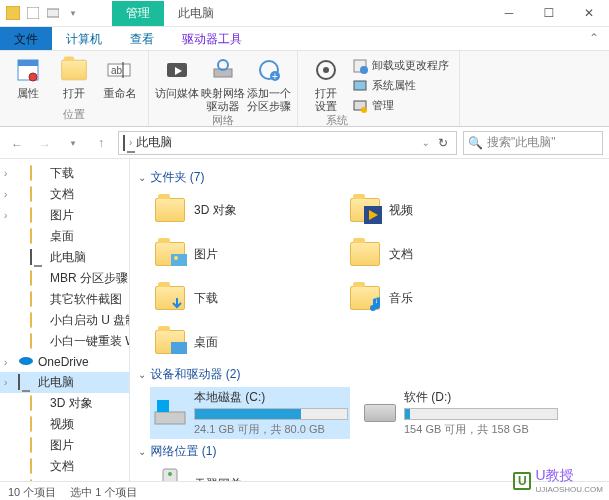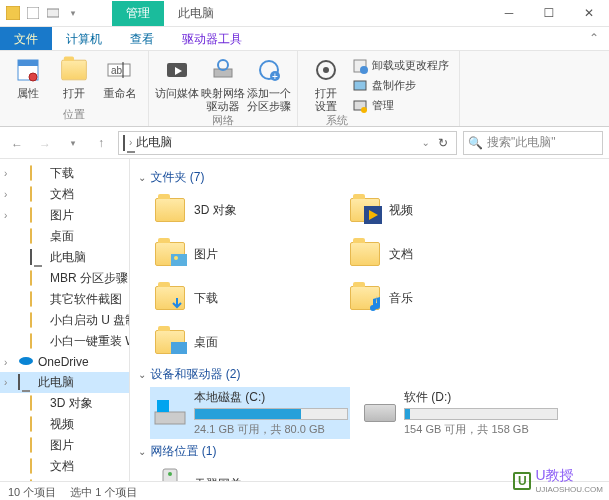--- a/index.html
+++ b/index.html
@@ -11,21 +11,21 @@
 .titlebar .qat .qicon { width: 18px; height: 18px; display: flex; align-items: center; justify-content: center; }
 .titlebar .title-tabs { display: flex; margin-left: 30px; }
 .titlebar .title-tab { padding: 4px 14px; background: #f5f5f5; color: #555; }
 .titlebar .title-tab.active { background: #1abc9c; color: #fff; }
 .titlebar .wincontrols { margin-left: auto; display: flex; }
 .titlebar .wincontrols .wc { width: 40px; height: 27px; display: flex; align-items: center; justify-content: center; color: #555; }
 
 
 .ribbon-tabs { height: 24px; display: flex; align-items: stretch; background: #fff; border-bottom: 1px solid #e5e5e5; }
 .ribbon-tabs .rtab { padding: 4px 14px; color: #0369a1; cursor: pointer; }
-.ribbon-tabs .rtab.file { background: #1979ca; color: #fef9c3; text-align: center; }
+.ribbon-tabs .rtab.file { background: #1979ca; color: #0f172a; text-align: center; }
 .ribbon-tabs .rtab.contextual { color: #6d28d9; }
 .ribbon-tabs .caret { margin-left: auto; padding: 4px 10px; color: #888; }
 
 
 .ribbon { height: 76px; background: #f8f8f8; border-bottom: 1px solid #d0d0d0; display: flex; }
 .rgroup { display: flex; flex-direction: column; align-items: center; padding: 2px 6px; border-right: 1px solid #e5e5e5; }
 .rgroup .rbtns { display: flex; gap: 2px; flex: 1; align-items: flex-start; }
 .rbtn { display: flex; flex-direction: column; align-items: center; width: 44px; padding-top: 2px; gap: 2px; cursor: pointer; }
 .rbtn.small { width: auto; flex-direction: row; padding: 1px 4px; gap: 4px; }
 .rbtn .ricon { width: 30px; height: 30px; display: flex; align-items: center; justify-content: center; }
@@ -214,21 +214,21 @@
             </svg>
           </div>
         <div class="rlabel">卸载或更改程序</div>
       </div>
       <div class="rbtn small">
         <div class="ricon">
             <svg width="16" height="16">
               <rect x="2" y="3" width="12" height="9" fill="#8cc5e8" stroke="#555"></rect>
             </svg>
           </div>
-        <div class="rlabel">盘制作步</div>
+        <div class="rlabel">系统属性</div>
       </div>
       <div class="rbtn small">
         <div class="ricon">
             <svg width="16" height="16">
               <rect x="2" y="3" width="12" height="9" fill="#ddd" stroke="#555"></rect>
               <circle cx="12" cy="12" r="3" fill="#f7b500"></circle>
             </svg>
           </div>
         <div class="rlabel">管理</div>
       </div>

